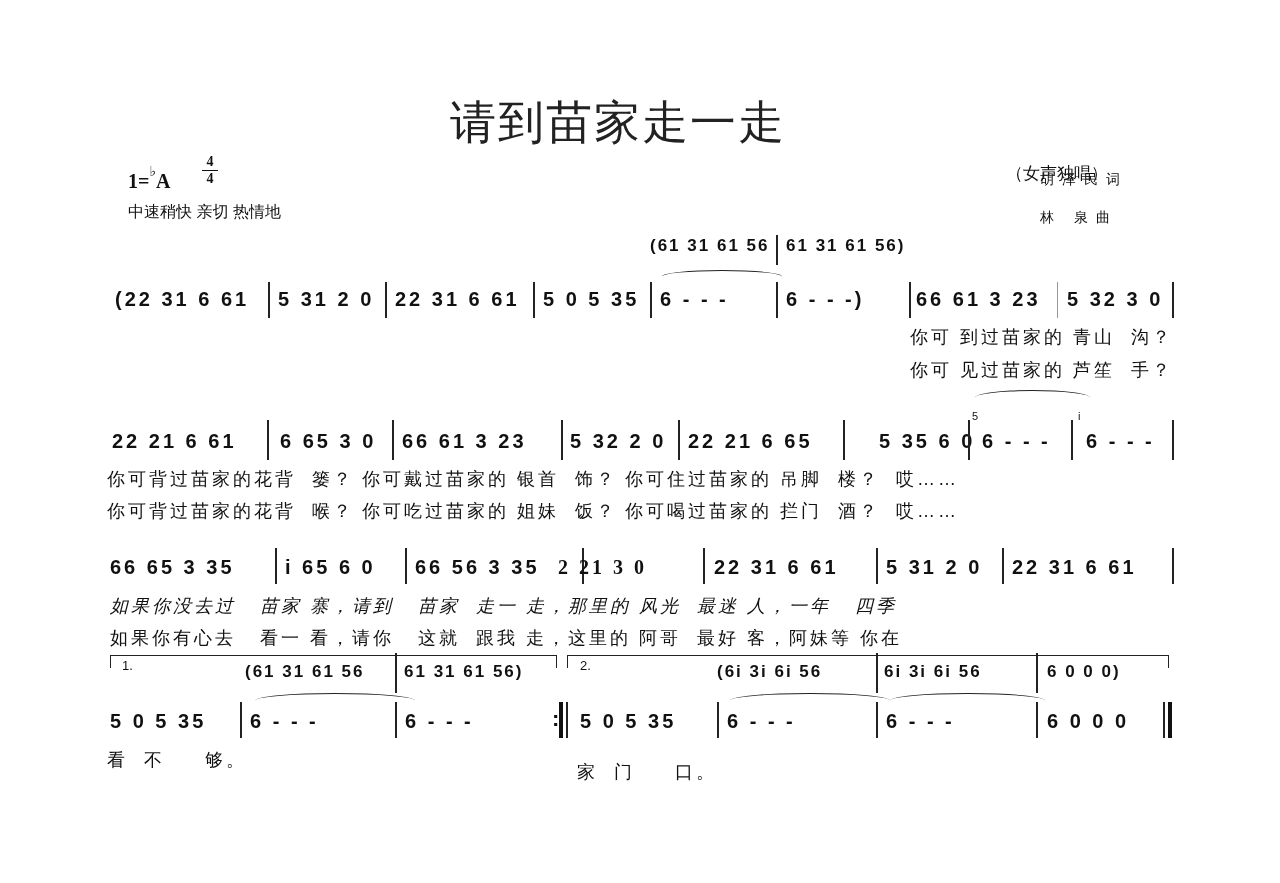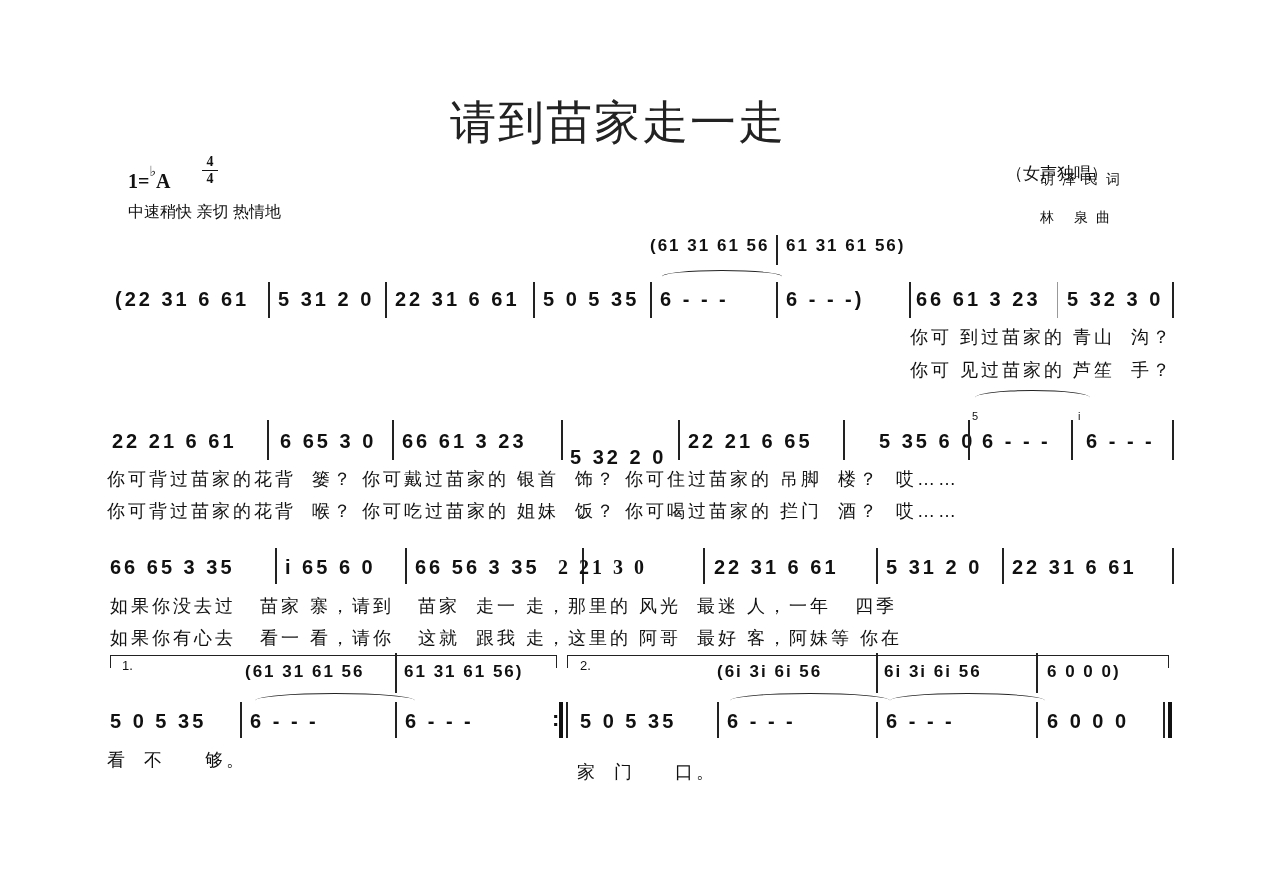--- a/index.html
+++ b/index.html
@@ -62,21 +62,21 @@
 <div class="bar" style="left:1172px;top:282px;height:36px;"></div>
 <div class="abs lyr" style="left:910px;top:325px;">你可 到过苗家的 青山  沟？</div>
 <div class="abs lyr" style="left:910px;top:358px;">你可 见过苗家的 芦笙  手？</div>
 
 <div class="abs notes" style="left:112px;top:430px;">22 21 6 61</div>
 <div class="bar" style="left:267px;top:420px;height:40px;"></div>
 <div class="abs notes" style="left:280px;top:430px;">6 65 3 0</div>
 <div class="bar" style="left:392px;top:420px;height:40px;"></div>
 <div class="abs notes" style="left:402px;top:430px;">66 61 3 23</div>
 <div class="bar" style="left:561px;top:420px;height:40px;"></div>
-<div class="abs notes" style="left:570px;top:446px;">5 32 2 0</div>
+<div class="abs notes" style="left:570px;top:430px;">5 32 2 0</div>
 <div class="bar" style="left:678px;top:420px;height:40px;"></div>
 <div class="abs notes" style="left:688px;top:430px;">22 21 6 65</div>
 <div class="bar" style="left:843px;top:420px;height:40px;"></div>
 <div class="abs notes" style="left:853px;top:430px;margin-left:26px;">5 35 6 0</div>
 <div class="bar" style="left:968px;top:420px;height:40px;"></div>
 <div class="slur" style="left:975px;top:390px;width:115px;height:14px;"></div>
 <div class="abs" style="left:972px;top:410px;font-size:11px;">5</div>
 <div class="abs notes" style="left:982px;top:430px;">6 - - -</div>
 <div class="bar" style="left:1071px;top:420px;height:40px;"></div>
 <div class="abs" style="left:1078px;top:410px;font-size:11px;">i</div>
@@ -92,21 +92,21 @@
 <div class="abs notes" style="left:415px;top:556px;">66 56 3 35</div>
 <div class="bar" style="left:582px;top:548px;height:36px;"></div>
 <div class="abs notes" style="left:558px;top:556px;font-family:Liberation Serif, serif;">2 21 3 0</div>
 <div class="bar" style="left:703px;top:548px;height:36px;"></div>
 <div class="abs notes" style="left:714px;top:556px;">22 31 6 61</div>
 <div class="bar" style="left:876px;top:548px;height:36px;"></div>
 <div class="abs notes" style="left:886px;top:556px;">5 31 2 0</div>
 <div class="bar" style="left:1002px;top:548px;height:36px;"></div>
 <div class="abs notes" style="left:1012px;top:556px;">22 31 6 61</div>
 <div class="bar" style="left:1172px;top:548px;height:36px;"></div>
-<div class="abs lyr" style="left:110px;top:594px;">如果你没去过   苗家 寨，请到   苗家  走一 走，那里的 风光  最迷 人，一年   四季</div>
+<div class="abs lyr" style="left:110px;top:594px;font-style:italic;">如果你没去过   苗家 寨，请到   苗家  走一 走，那里的 风光  最迷 人，一年   四季</div>
 <div class="abs lyr" style="left:110px;top:626px;">如果你有心去   看一 看，请你   这就  跟我 走，这里的 阿哥  最好 客，阿妹等 你在</div>
 
 <div class="bracket" style="left:110px;top:655px;width:445px;height:12px;border-right:1.5px solid #222;"></div>
 <div class="abs volta" style="left:122px;top:658px;">1.</div>
 <div class="abs notes small" style="left:245px;top:662px;">(61 31 61 56</div>
 <div class="bar" style="left:395px;top:653px;height:40px;"></div>
 <div class="abs notes small" style="left:404px;top:662px;">61 31 61 56)</div>
 
 <div class="bracket" style="left:567px;top:655px;width:600px;height:12px;border-right:1.5px solid #222;"></div>
 <div class="abs volta" style="left:580px;top:658px;">2.</div>

